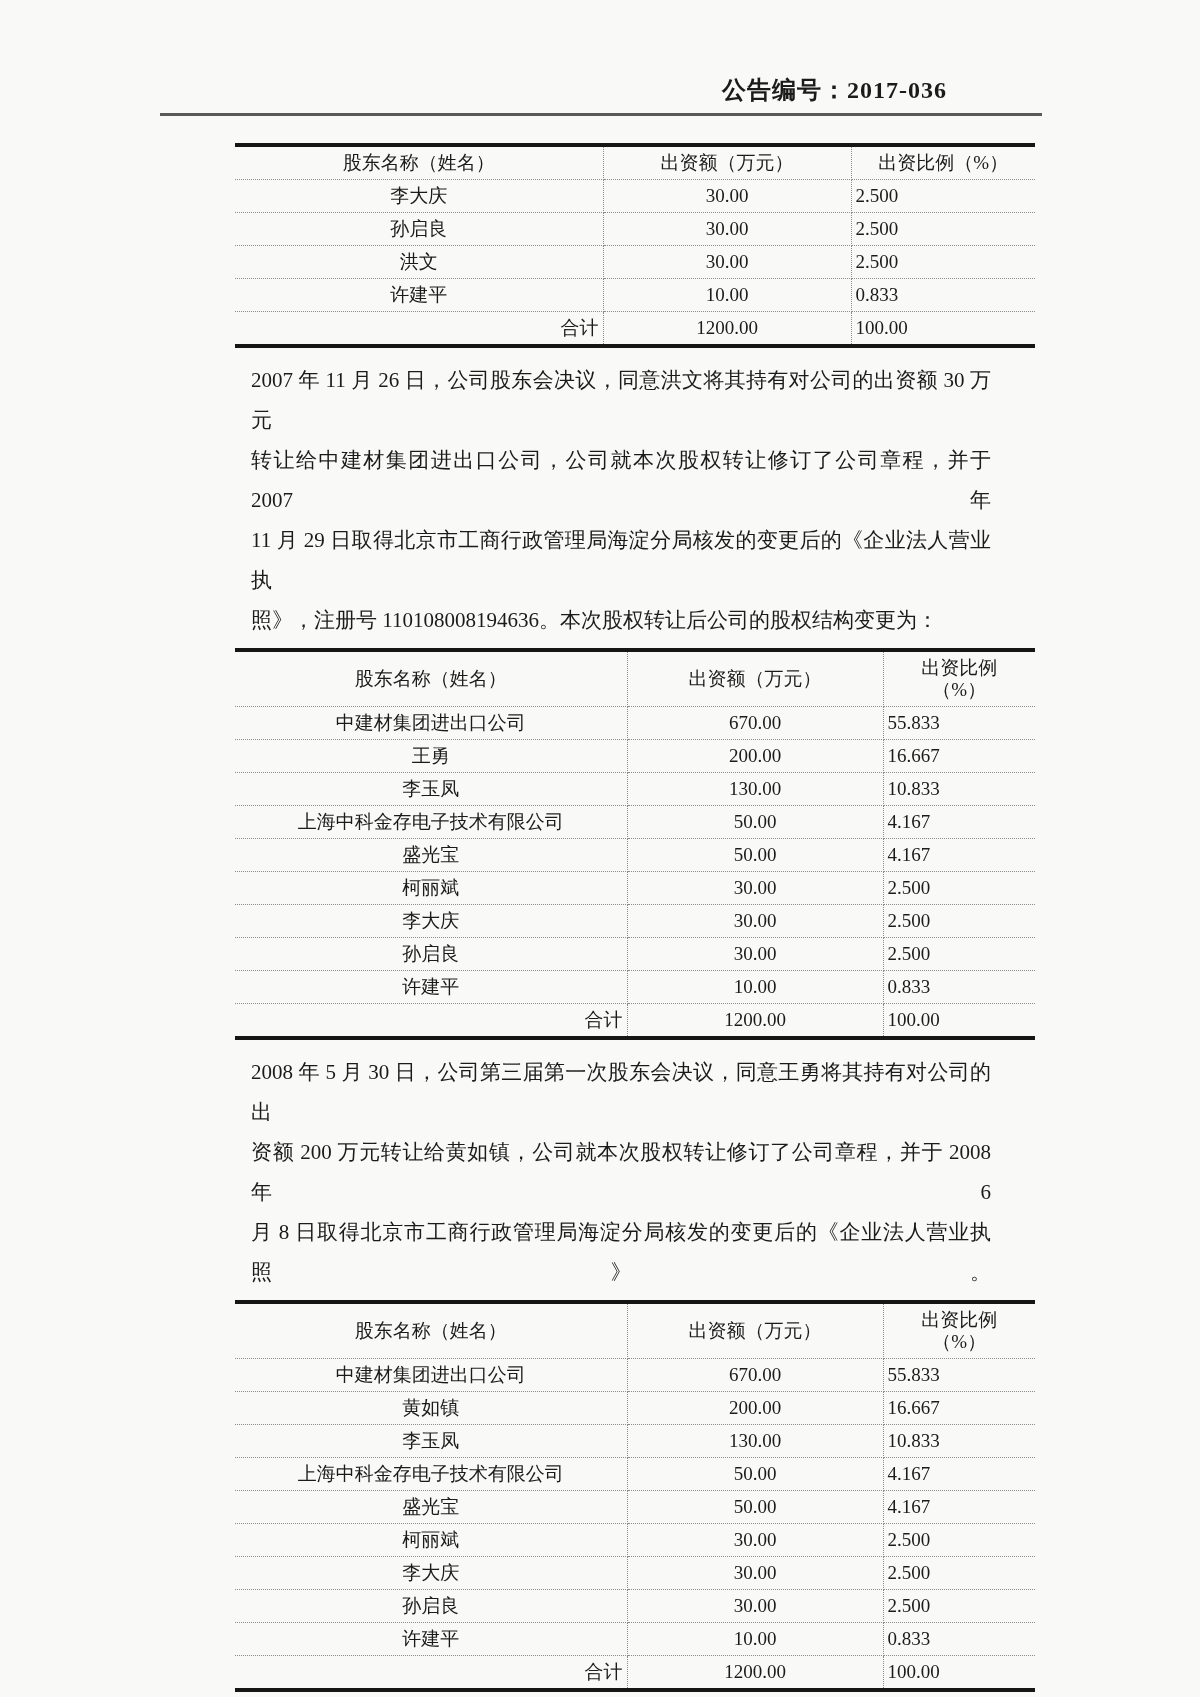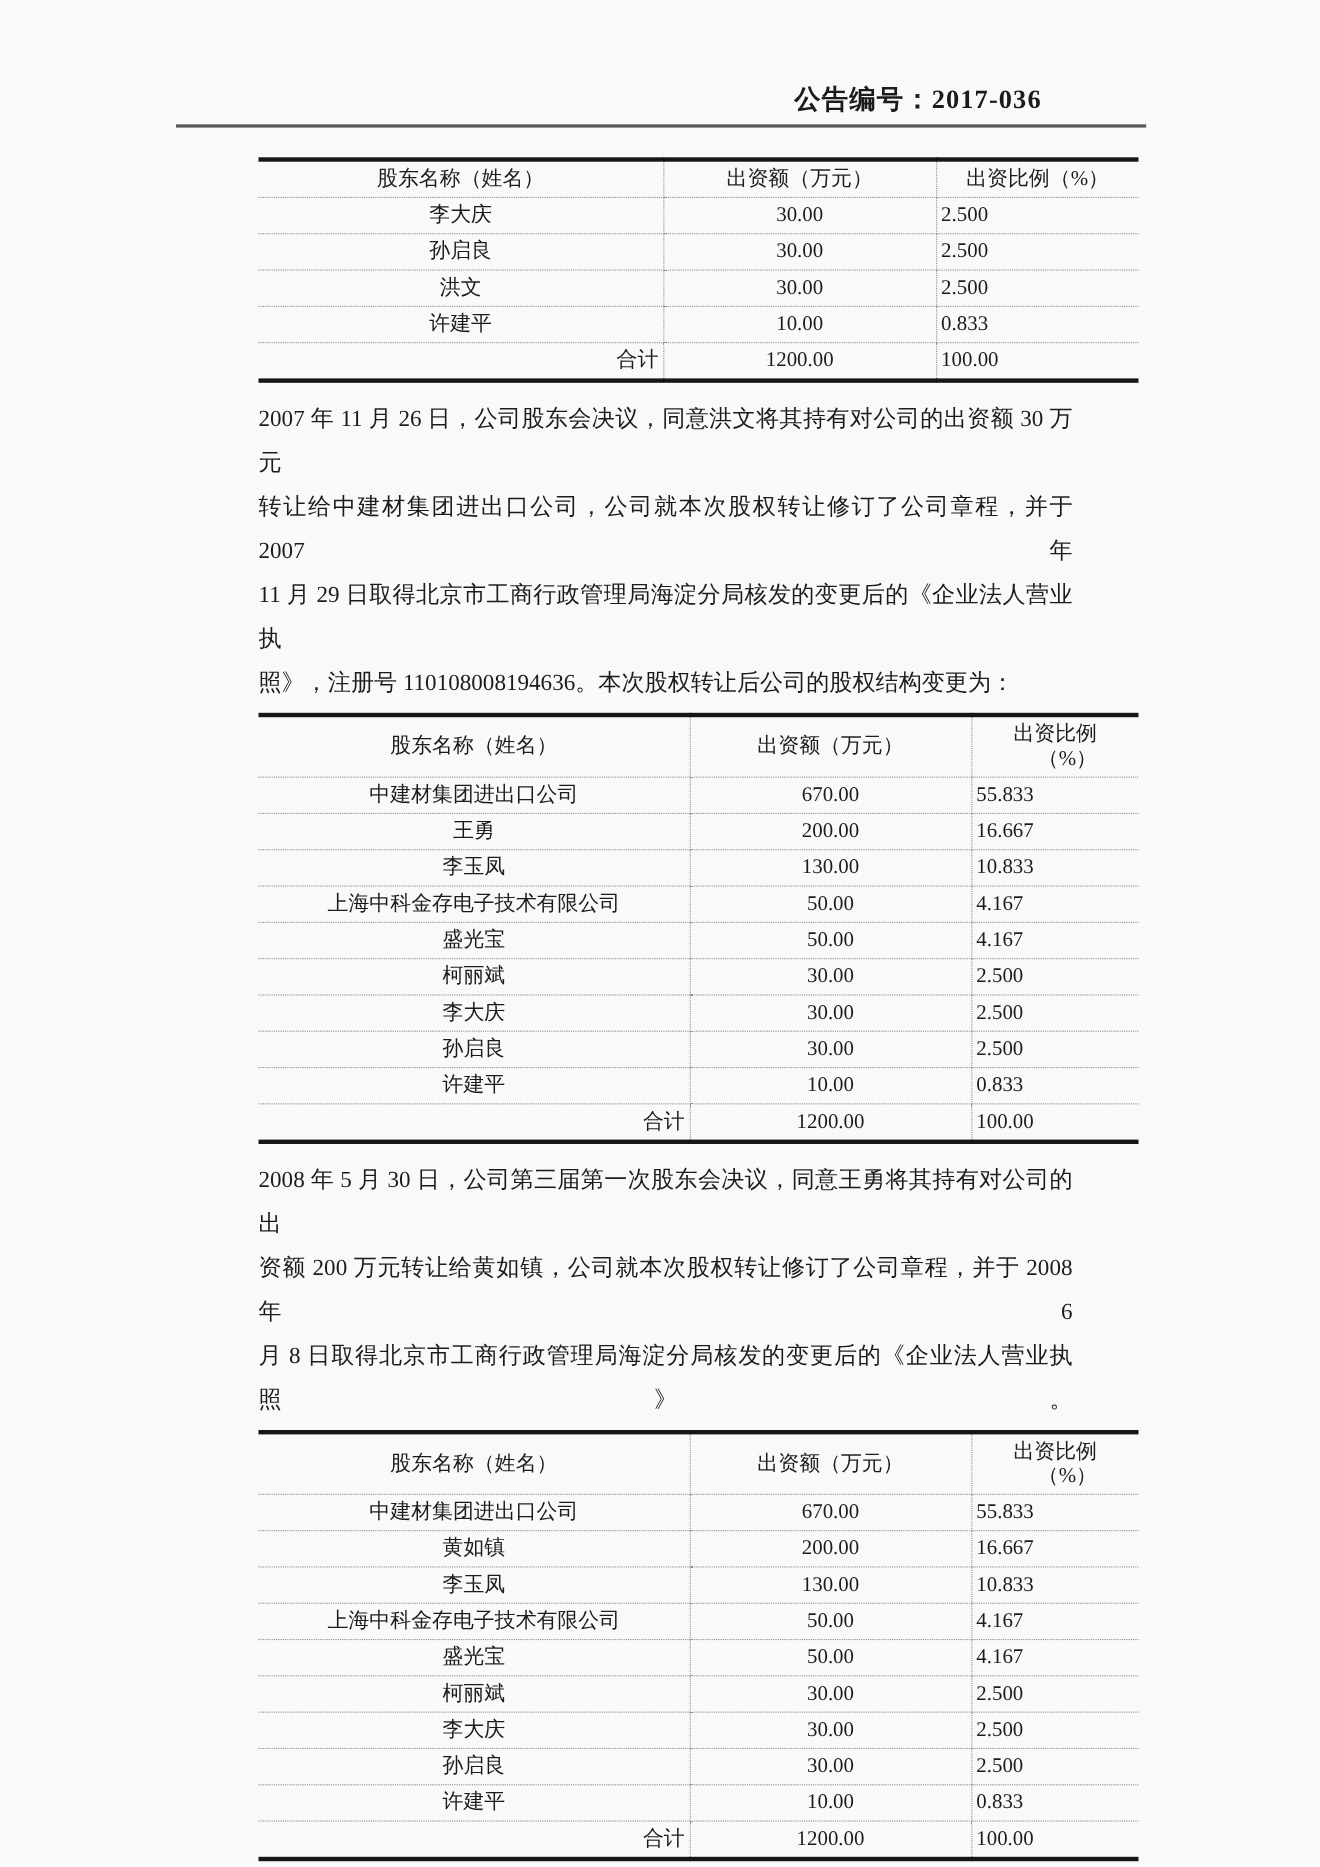--- a/index.html
+++ b/index.html
@@ -42,25 +42,25 @@
   table.stable tr:last-child td { border-bottom:0; }
   table.stable th:nth-child(1), table.stable td:nth-child(1),
   table.stable th:nth-child(2), table.stable td:nth-child(2) {
     border-right:1px dotted #8d8d8d;
   }
   table.stable th { text-align:center; }
   td.c-name  { text-align:center;  padding-left:32px; }
   td.c-amt   { text-align:center; padding-right:14px; }
   td.c-ratio { text-align:left; }
   tr.total-row td.c-name { text-align:right; padding-left:0; }
-  .ratio-hdr { display:inline-block; text-align:right; }
+  .ratio-hdr { display:inline-block; text-align:center; }
   .ratio-hdr div { line-height:22px; }
 
   
-  .para { width:740px; margin:12px 0 8px 0; }
+  .para { width:740px; margin:12px 0 8px 16px; }
   .para-line {
     font-size:21px; line-height:40px;
     text-align:justify; text-align-last:justify;
     white-space:normal;
   }
   .para-line.no-stretch { text-align-last:left; }
 </style>
 </head>
 <body>
 

